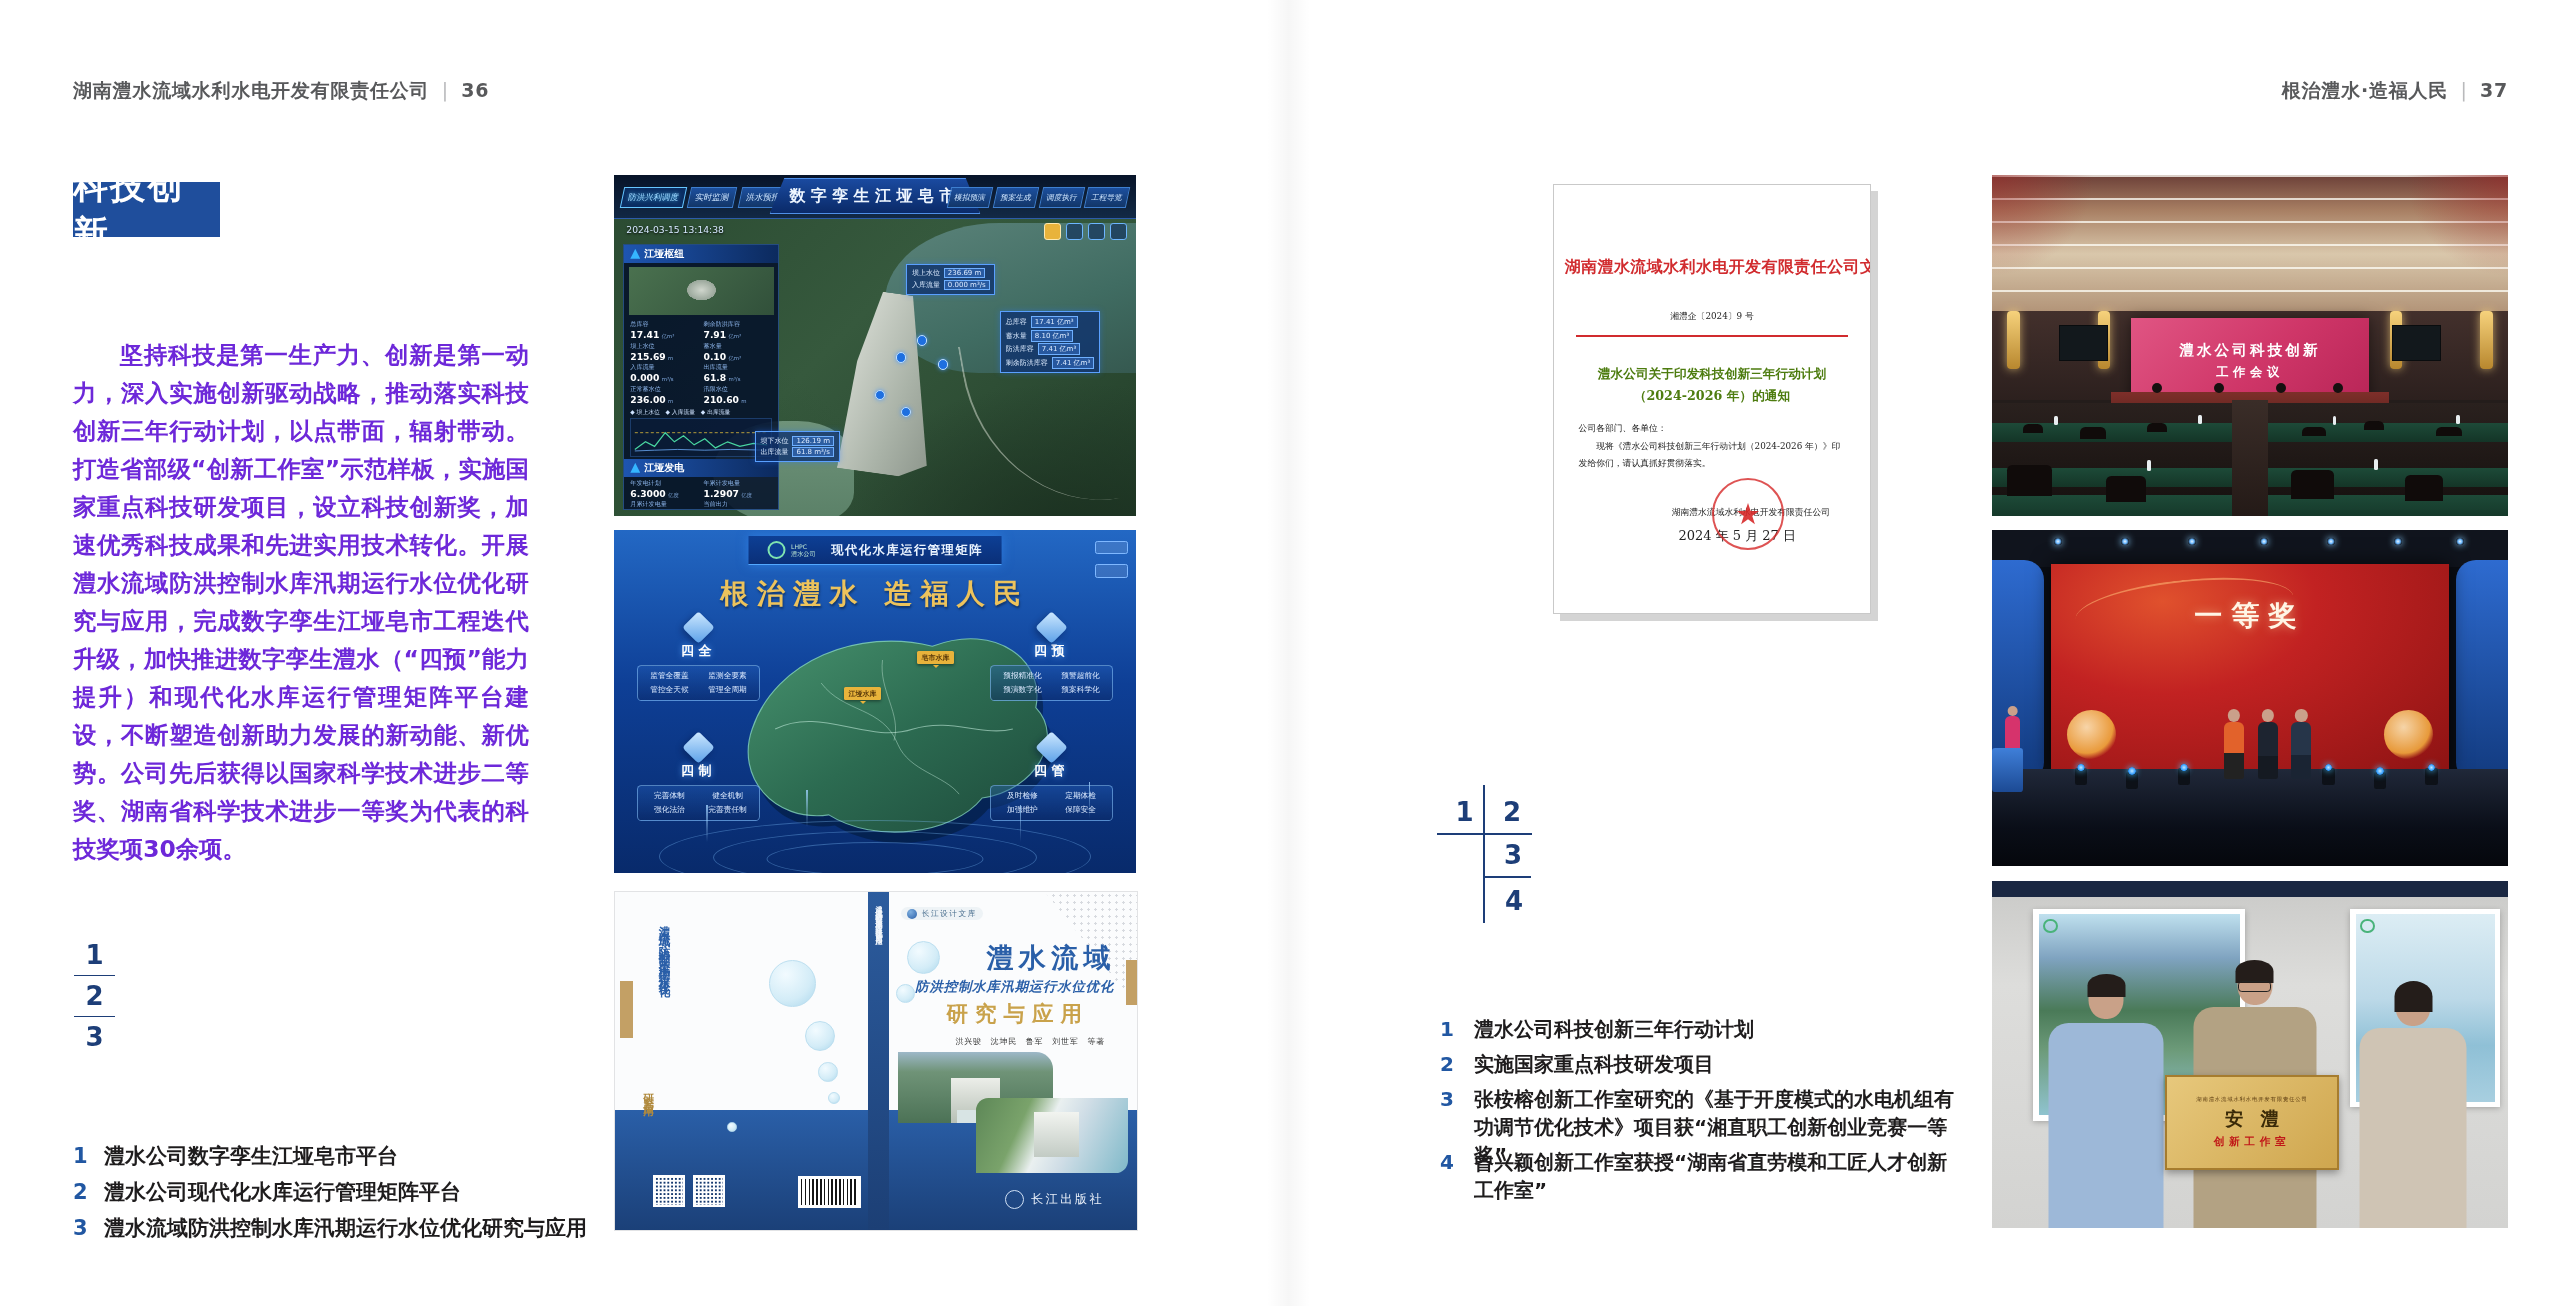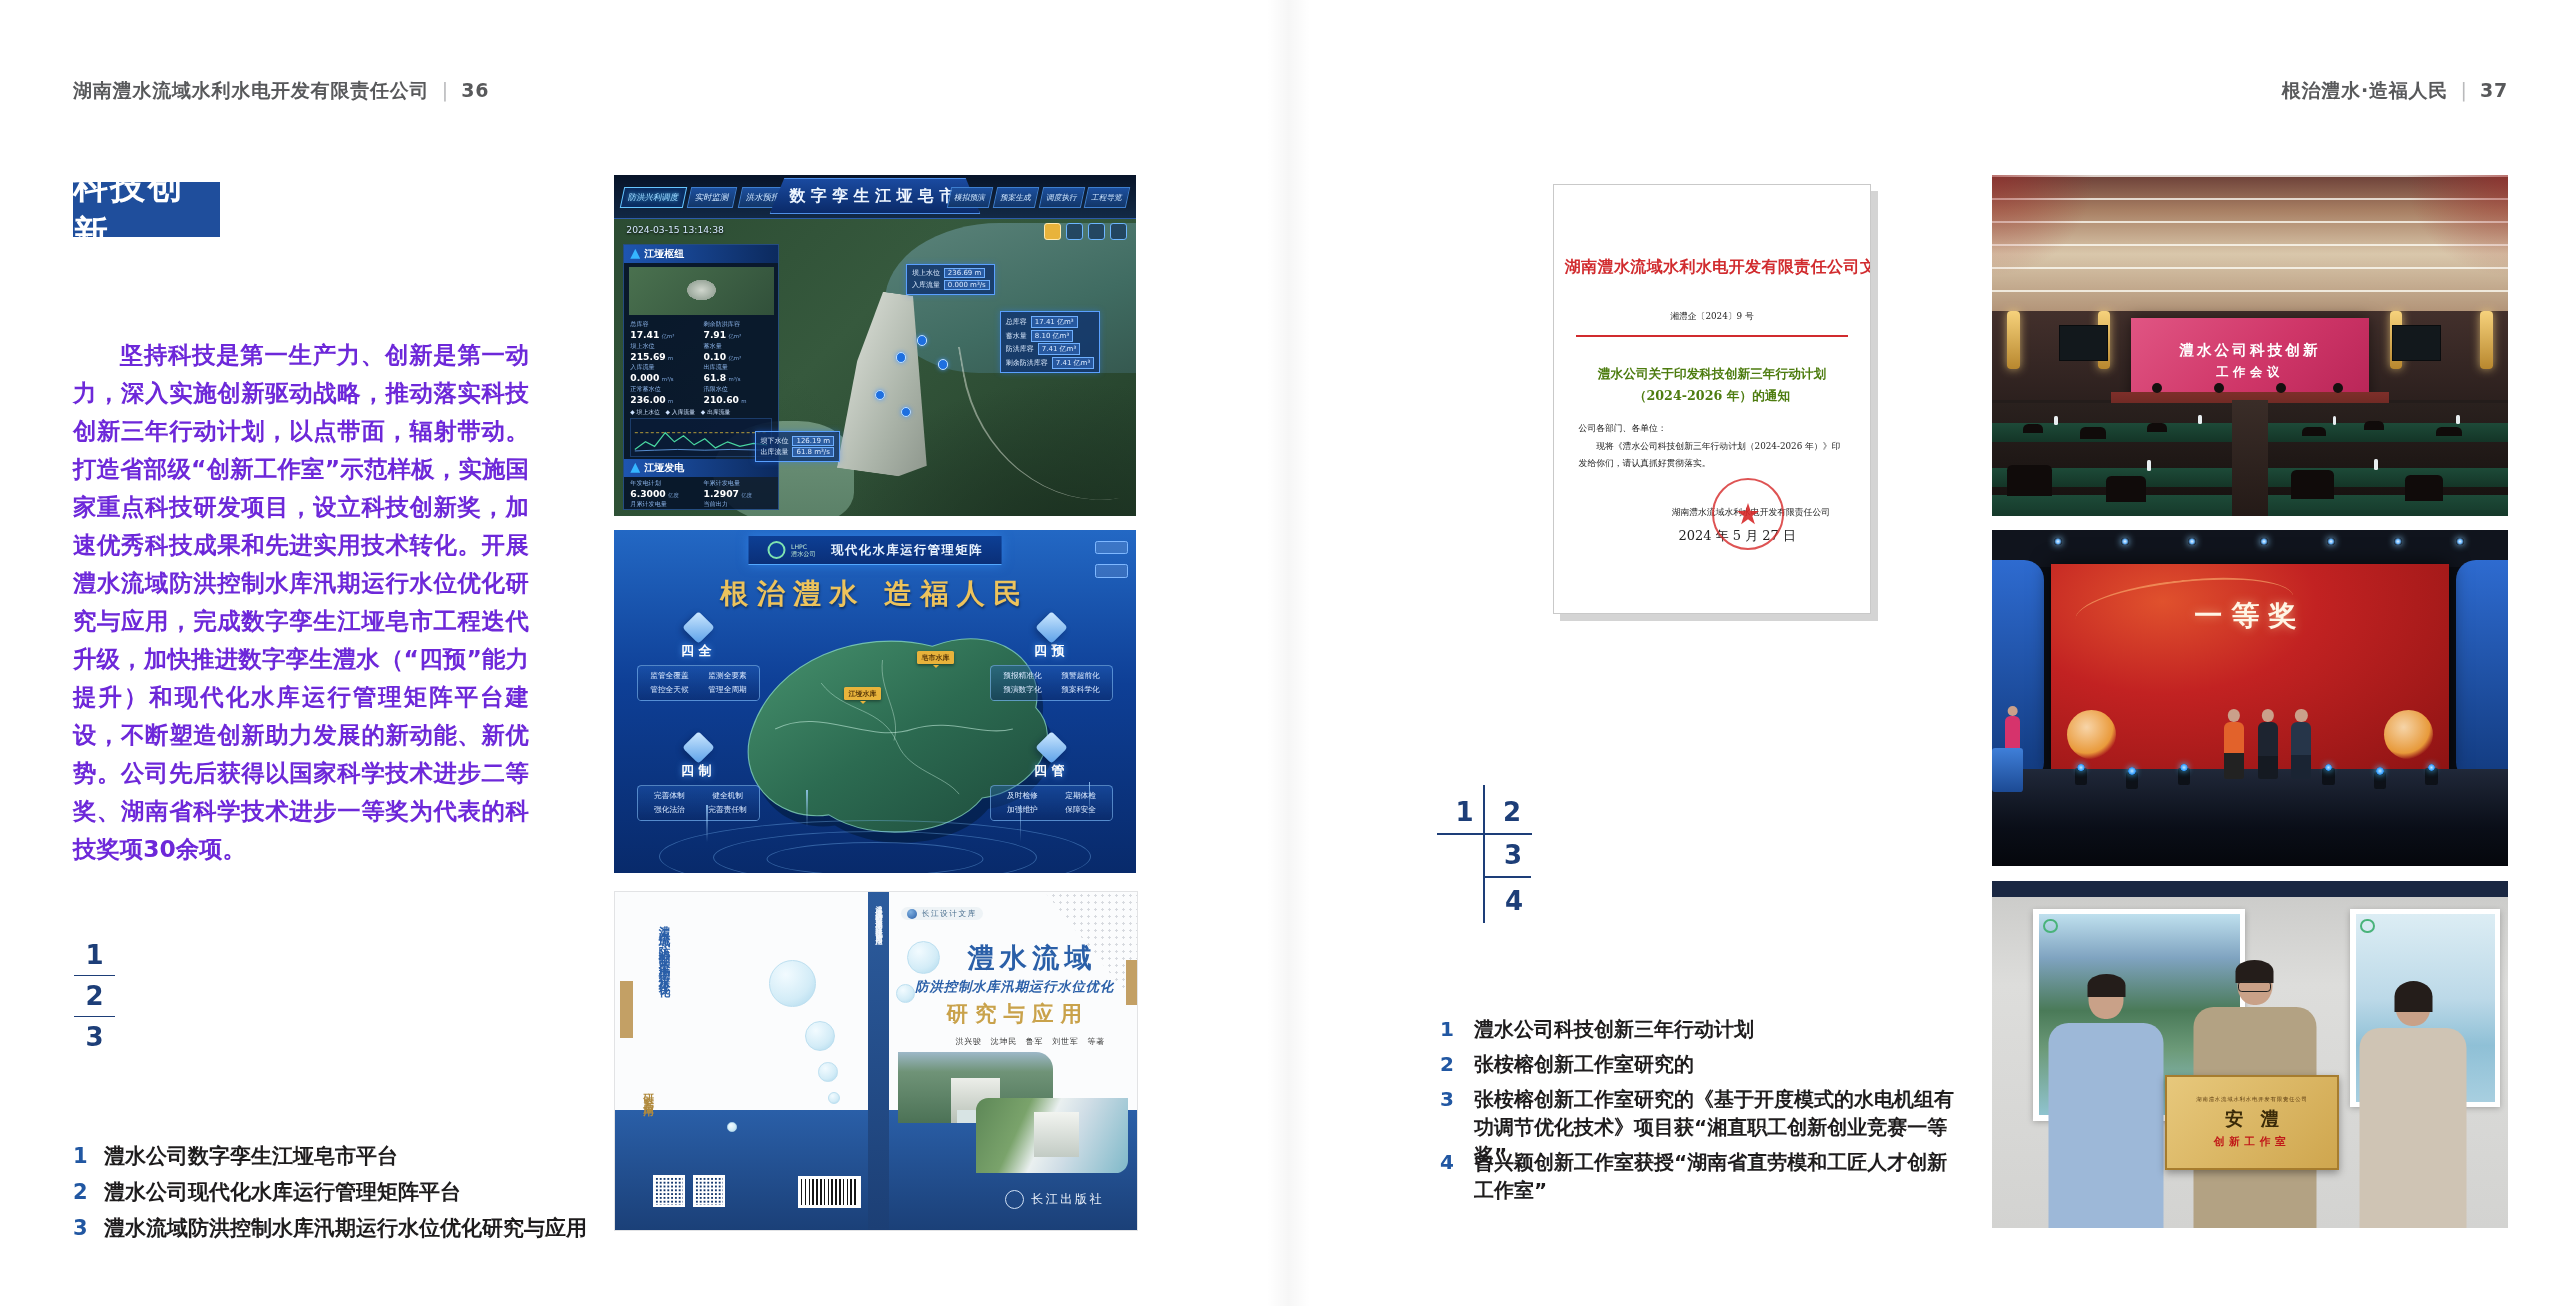--- a/index.html
+++ b/index.html
@@ -153,21 +153,21 @@
   .b-bar{position:absolute;left:183px;top:284px;width:57px;height:26px;border:3.1px solid #fff;
     background:repeating-linear-gradient(90deg,#141414 0 1.5px,#ffffff 1.5px 3.8px);}
   .b-series{position:absolute;left:286px;top:15.4px;display:flex;align-items:center;gap:4.6px;
     background:#eef3f6;border-radius:7.7px;padding:1.5px 6.1px;}
   .b-series .dot{width:10px;height:10px;border-radius:50%;background:radial-gradient(circle at 35% 30%,#7fb0e0,#2a5fa8);}
   .b-series .tx{font-size:7.7px;color:#4a6f8f;letter-spacing:1.5px;}
   .b-dots{position:absolute;right:0;top:0;width:115px;height:115px;
     background-image:radial-gradient(#d7dadf 1.2px,transparent 1.2px);background-size:7px 7px;
     clip-path:polygon(100% 0,20% 0,100% 100%);}
   .b-goldtab{position:absolute;right:0;top:68px;width:10.7px;height:45px;background:#c3a065;}
-  .b-t1{position:absolute;right:40px;top:48px;font-size:27px;font-weight:bold;color:#2a5fa8;letter-spacing:5.4px;}
+  .b-t1{position:absolute;right:21px;top:48px;font-size:27px;font-weight:bold;color:#2a5fa8;letter-spacing:5.4px;}
   .b-t2{position:absolute;right:23px;top:86px;font-size:13.4px;font-weight:bold;font-style:italic;color:#2a5fa8;letter-spacing:0.8px;}
   .b-t3{position:absolute;right:48px;top:107px;font-size:21.5px;font-weight:bold;color:#c9a24b;letter-spacing:7px;}
   .b-auth{position:absolute;right:32px;top:144px;font-size:8px;color:#3a3a3a;letter-spacing:0.8px;}
   .b-ph1{position:absolute;left:283px;top:160px;width:155px;height:71px;border-radius:0 17px 0 0;overflow:hidden;
     background:linear-gradient(180deg,#9db8c8 0%,#6f9377 28%,#4c7256 100%);}
   .b-ph1 .dam{position:absolute;left:34%;top:36%;width:32%;height:64%;background:linear-gradient(#eceee9,#b7c0b6);}
   .b-ph1 .wat{position:absolute;left:38%;bottom:0;width:24%;height:18%;background:#d8e4e4;}
   .b-ph2{position:absolute;left:361px;top:206px;width:152px;height:75px;border-radius:12.3px 0 12.3px 0;overflow:hidden;
     background:linear-gradient(115deg,#5d8757 0%,#7aa36b 30%,#eaf0f0 46%,#cfdde6 62%,#7fb9c9 100%);}
   .b-ph2 .dam{position:absolute;left:38%;top:18%;width:30%;height:60%;background:linear-gradient(#f2f4f0,#c2cbc4);}
@@ -721,21 +721,21 @@
     <span class="k k3">3</span>
     <span class="k k4">4</span>
   </div>
 
   <div class="capr cr1">
     <span class="n">1</span>
     <span class="t">澧水公司科技创新三年行动计划</span>
   </div>
   <div class="capr cr2">
     <span class="n">2</span>
-    <span class="t">张桉榕创新工作室研究的</span>
+    <span class="t">实施国家重点科技研发项目</span>
   </div>
   <div class="capr cr3">
     <span class="n">3</span>
     <span class="t">张桉榕创新工作室研究的《基于开度模式的水电机组有功调节优化技术》项目获“湘直职工创新创业竞赛一等奖”</span>
   </div>
   <div class="capr cr4">
     <span class="n">4</span>
     <span class="t">曾兴颖创新工作室获授“湖南省直劳模和工匠人才创新工作室”</span>
   </div>
 </div>

